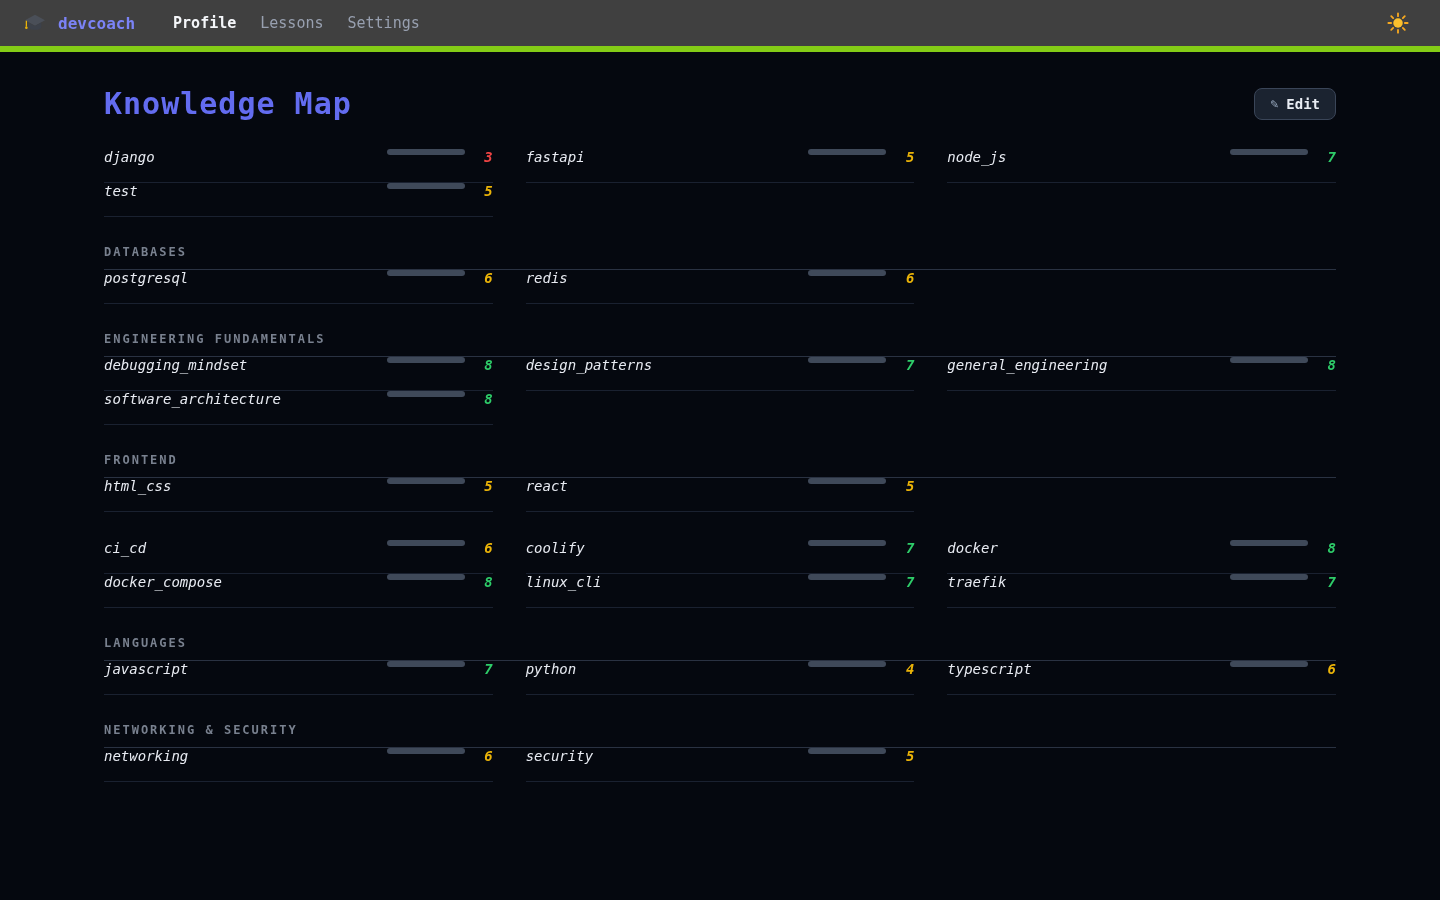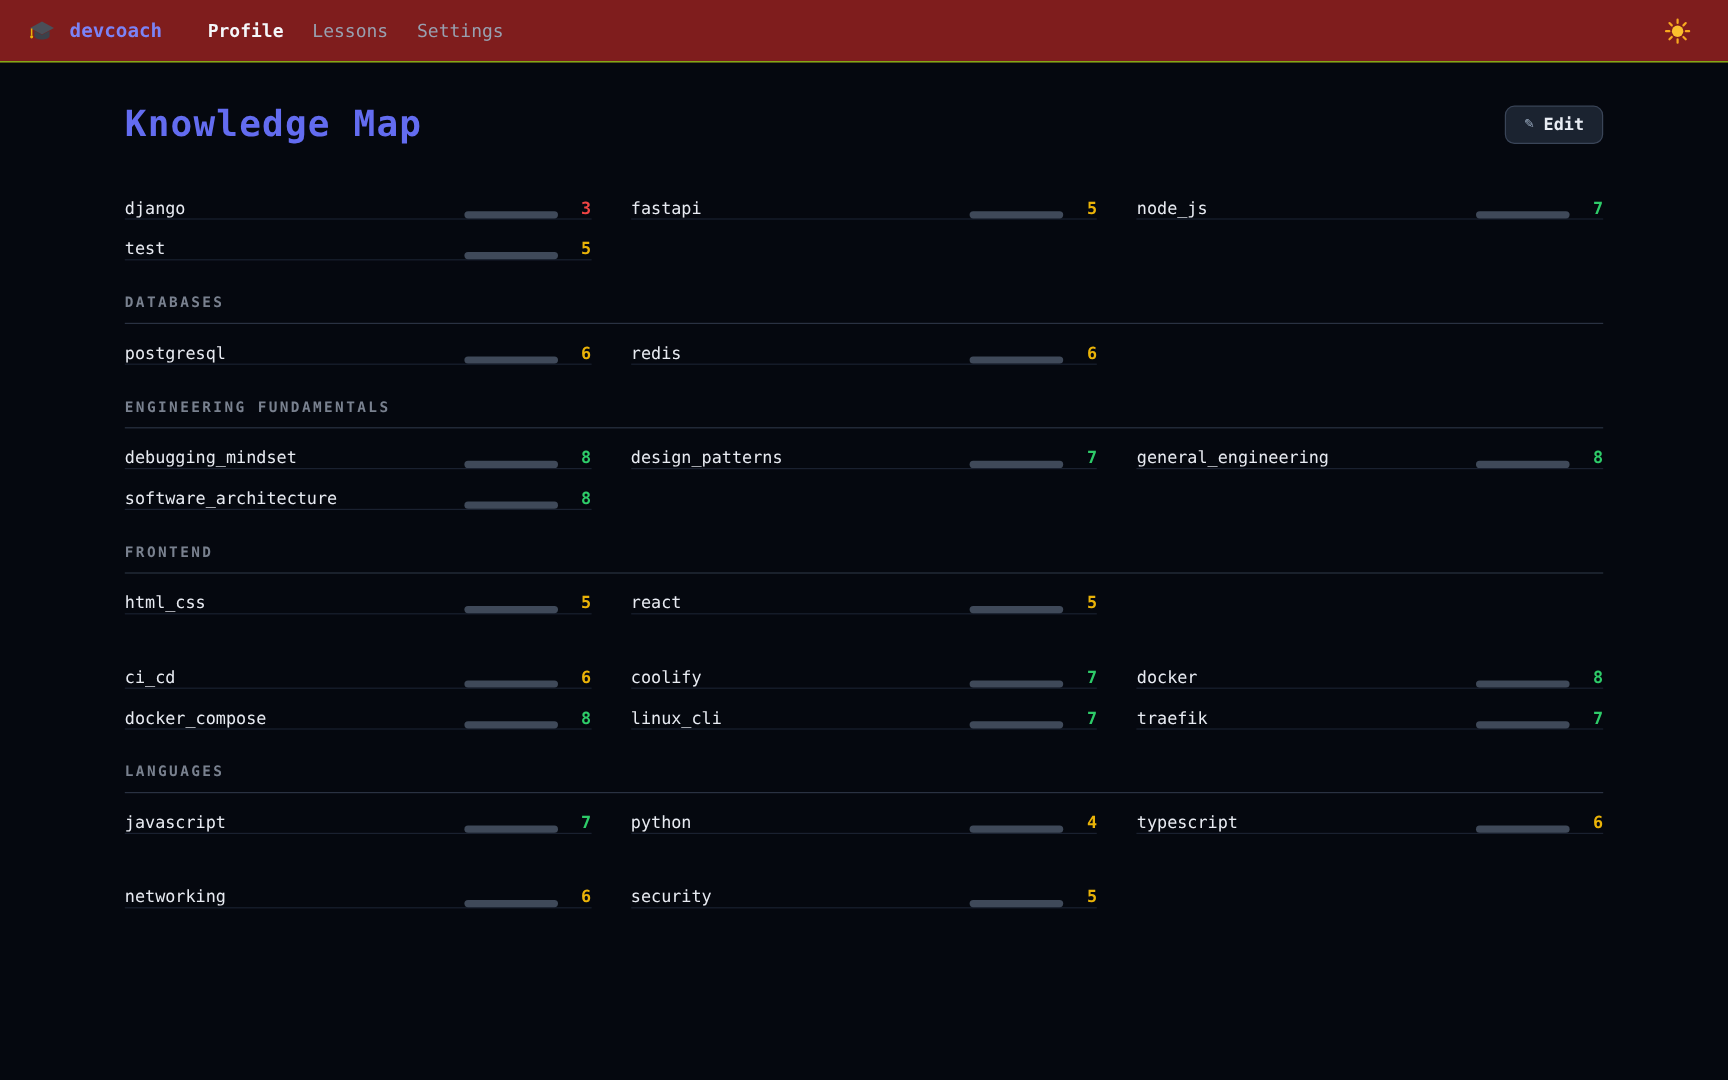--- a/index.html
+++ b/index.html
@@ -6,22 +6,22 @@
   html, body { width: 1440px; height: 900px; overflow: hidden; }
   body {
     background: #05080f;
     font-family: "DejaVu Sans Mono", "Liberation Mono", monospace;
     color: #e8ebf2;
   }
 
   
   .topnav {
     height: 52px;
-    background: #7f1d1d;
-    border-bottom: 1px solid #84cc16;
+    background: #404040;
+    border-bottom: 6px solid #84cc16;
     display: flex;
     align-items: center;
     padding: 0 24px;
   }
   .logo-icon { width: 22px; height: 20px; margin-right: 12px; display: inline-block; }
   .brand {
     font-size: 16px;
     font-weight: bold;
     color: #7b83f6;
     margin-right: 26px;
@@ -75,23 +75,24 @@
     border-bottom: 1px solid #2a3242;
   }
   .skill-grid {
     display: grid;
     grid-template-columns: repeat(3, 1fr);
     column-gap: 33px;
   }
   .skill-row {
     height: 34px;
     display: flex;
-    align-items: flex-end;
+    align-items: flex-start;
     border-bottom: 1px solid #1a2130;
     cursor: pointer;
+    font-style: italic;
   }
   .skill-name { font-size: 14px; color: #e8ebf2; }
   .skill-fill-space { flex: 1; }
   .skill-bar {
     width: 78px; height: 6px;
     background: #3f4959;
     border-radius: 3px;
     overflow: hidden;
     flex: none;
   }
@@ -361,20 +362,21 @@
     <span class="skill-fill-space"></span>
     <span class="skill-bar">
       <span class="skill-bar-fill" style="width: 60%; background: rgb(234, 179, 8);"></span>
     </span>
     <span class="skill-score" style="color: rgb(234, 179, 8);">6</span>
   </div>
 </div>
   </section>
 
   <section class="section">
+    <h2 class="section-title">NETWORKING &amp; SECURITY</h2>
     <div class="skill-grid">
   <div class="skill-row">
     <span class="skill-name">networking</span>
     <span class="skill-fill-space"></span>
     <span class="skill-bar">
       <span class="skill-bar-fill" style="width: 60%; background: rgb(234, 179, 8);"></span>
     </span>
     <span class="skill-score" style="color: rgb(234, 179, 8);">6</span>
   </div>
 

